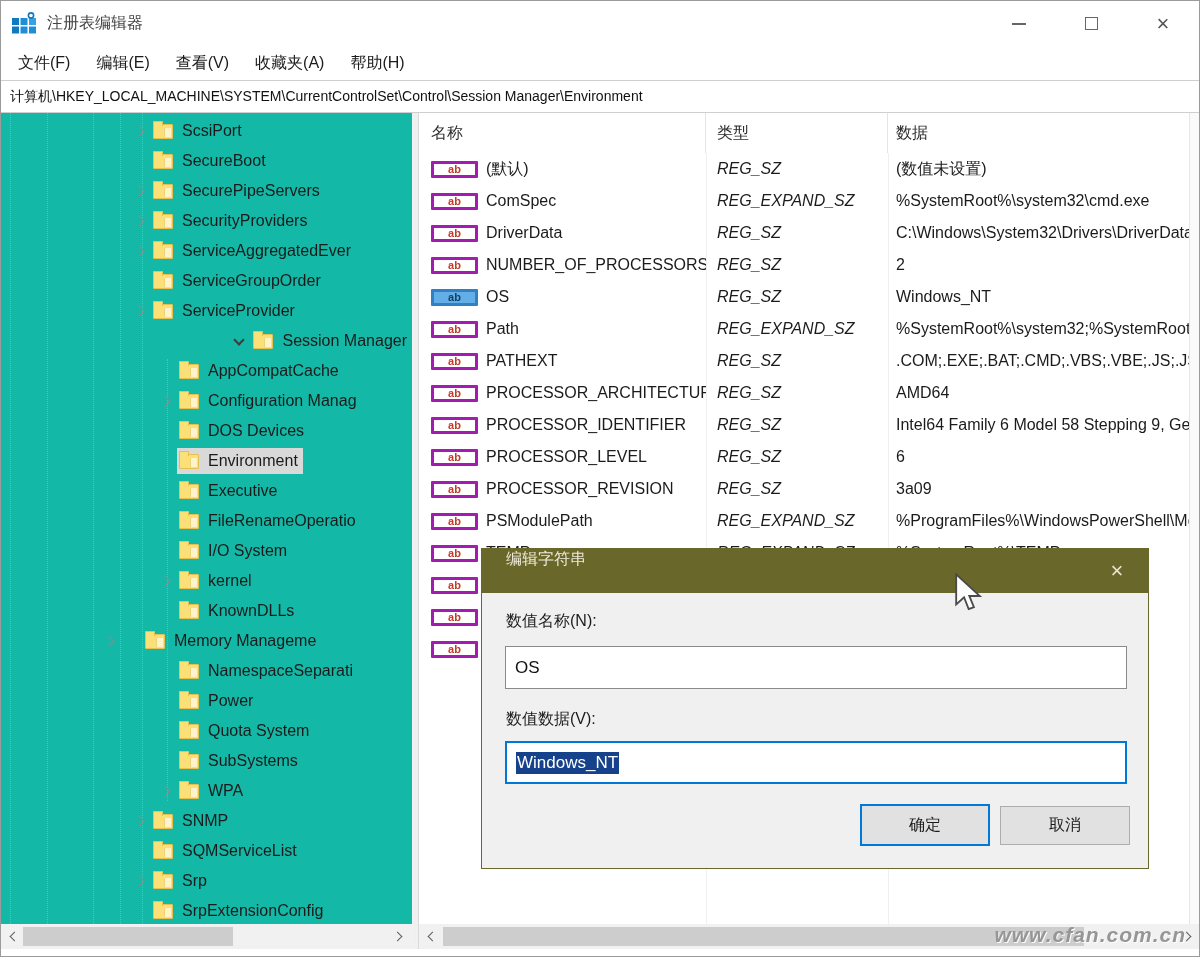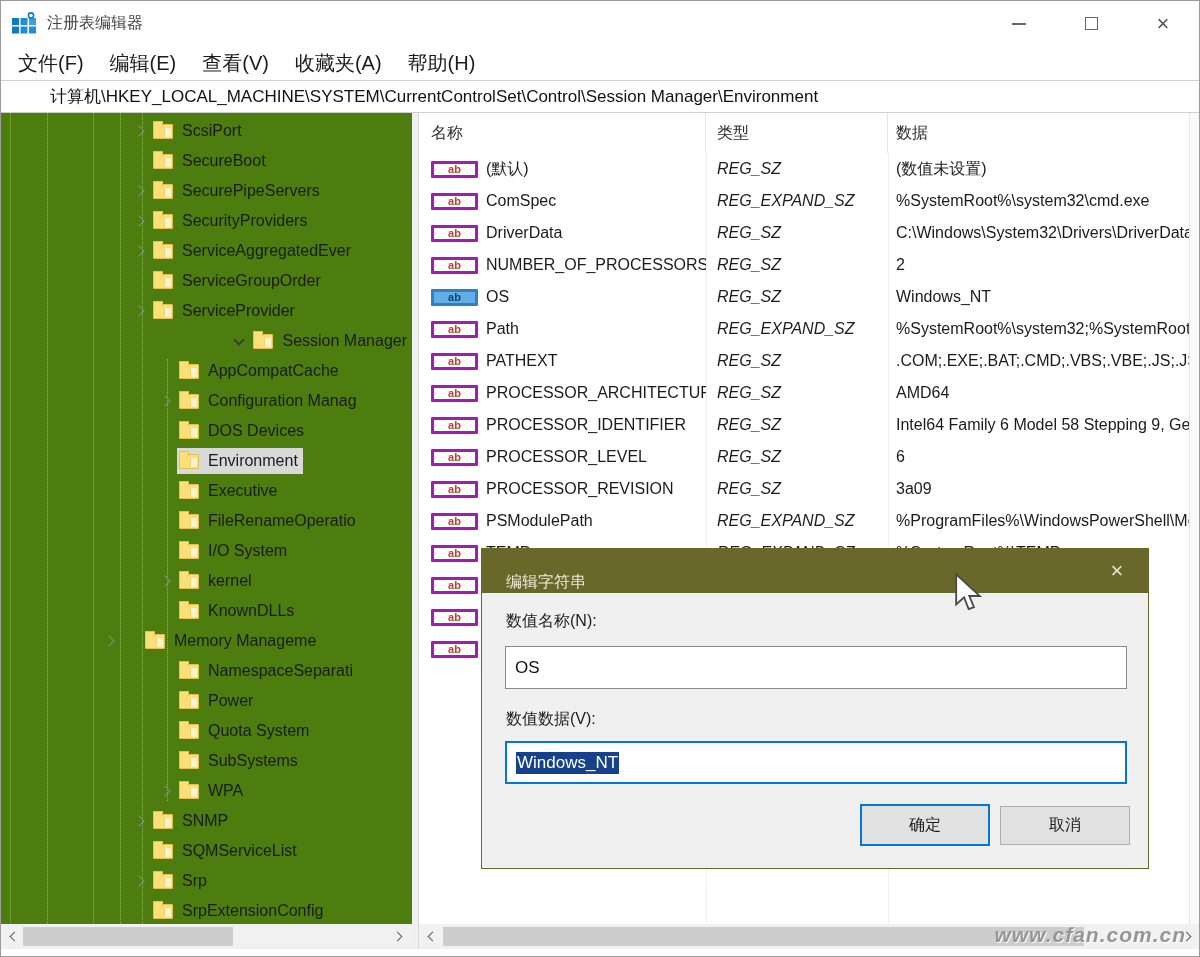--- a/index.html
+++ b/index.html
@@ -12,28 +12,28 @@
   .app-icon { width:26px; height:26px; margin-left:10px; }
   .title-text { font-size:16px; color:#444; margin-left:10px; }
   .win-controls { position:absolute; right:0; top:0; height:45px; display:flex; }
   .win-btn { width:72px; height:45px; display:flex; align-items:center; justify-content:center; color:#666; font-size:17px; }
   .win-btn .glyph-min { width:14px; height:0; border-top:2px solid #666; display:block; }
   .win-btn .glyph-max { width:13px; height:13px; border:1.5px solid #666; display:block; }
   .win-btn .glyph-close { font-size:22px; font-weight:300; color:#555; line-height:1; }
 
   
   .menubar { position:absolute; top:45px; left:0; right:0; height:34px; display:flex; align-items:center; padding-left:4px; background:#fff; }
-  .menu-item { font-size:20px; color:#1b1b1b; padding:0 13px; height:100%; display:flex; align-items:center; }
+  .menu-item { font-size:16px; color:#1b1b1b; padding:0 13px; height:100%; display:flex; align-items:center; }
 
   
   .addressbar { position:absolute; top:79px; left:0; right:0; height:33px; background:#fff; border-top:1px solid #cfcfcf; border-bottom:1px solid #cfcfcf; display:flex; align-items:center; }
-  .addressbar input { border:none; outline:none; width:100%; font-size:17px; color:#111; padding-left:9px; font-family:inherit; background:transparent;margin-left:40px; }
-
-  
-  .left-pane  { position:absolute; top:112px; left:0; width:438px; bottom:7px; background:#4d7c0f; border-right:1px solid #d9d9d9; overflow:hidden; }
+  .addressbar input { border:none; outline:none; width:100%; font-size:14px; color:#111; padding-left:9px; font-family:inherit; background:transparent; }
+
+  
+  .left-pane  { position:absolute; top:112px; left:0; width:438px; bottom:7px; background:#14b8a6; border-right:1px solid #d9d9d9; overflow:hidden; }
   .pane-sep { position:absolute; top:112px; left:413px; width:5px; bottom:7px; background:#f0f0f0; border-right:1px solid #d9d9d9; }
   .right-pane { position:absolute; top:112px; left:418px; right:0; bottom:7px; background:#fff; overflow:hidden; }
 
   
   .tree-area { position:absolute; top:0; left:0; right:26px; bottom:25px; overflow:hidden; padding-top:3px; }
   .guide { position:absolute; top:0; bottom:0; width:1px; border-left:1px dotted #9f9f9f; }
   .tree-row { position:relative; height:30px; display:flex; align-items:center; white-space:nowrap; }
   .tree-row .exp { width:24px; display:flex; align-items:center; justify-content:center; flex:none; }
   .chev-r { width:8px; height:8px; border-right:1.8px solid #8b8b8b; border-bottom:1.8px solid #8b8b8b; transform:rotate(-45deg); }
   .chev-d { width:8px; height:8px; border-right:2px solid #3c3c3c; border-bottom:2px solid #3c3c3c; transform:rotate(45deg); margin-top:-3px; }
@@ -67,21 +67,21 @@
   .cell { overflow:hidden; white-space:nowrap; font-size:16px; color:#1b1b1b; }
   .cell.name { display:flex; align-items:center; padding-left:12px; }
   .cell.type { padding-left:11px;font-style:italic; }
   .cell.data { padding-left:8px; }
   .ab { width:47px; height:17px; border:3px solid #a21caf; background:#fff; color:#c23a28; font-weight:bold; font-size:11px; display:flex; align-items:center; justify-content:center; flex:none; margin-right:8px; border-radius:1px; font-family:"Liberation Sans",sans-serif; }
   .ab.sel { background:#63aee6; border-color:#2f80c4; color:#123f66; }
   .right-vscroll { position:absolute; top:0; right:0; width:10px; bottom:25px; background:#fafafa; border-left:1px solid #e6e6e6; }
 
   
   .dialog { position:absolute; left:480px; top:547px; width:668px; height:321px; background:#f0f0f0; border:1px solid #69682a; z-index:10; }
-  .dlg-title { height:44px; background:#69682a; display:flex; align-items:flex-end; padding-left:24px; position:relative; }
+  .dlg-title { height:44px; background:#69682a; display:flex; align-items:flex-start; padding-left:24px; position:relative; }
   .dlg-title-text { color:#efeada; font-size:16px; }
   .dlg-close { position:absolute; right:14px; top:0; height:44px; width:34px; display:flex; align-items:center; justify-content:center; color:#e9e5d2; font-size:22px; font-weight:300; }
   .dlg-label { position:absolute; left:24px; font-size:16px; color:#1b1b1b; }
   .dlg-input { position:absolute; left:23px; width:622px; height:43px; background:#fff; border:1px solid #8a8a8a; font-size:17px; color:#111; display:flex; align-items:center; padding-left:9px; }
   .dlg-input.focused { border:2px solid #0078d7; }
   .sel-text { background:#15428b; color:#fff; padding:1px 1px; }
   .dlg-btn { position:absolute; background:#e1e1e1; font-size:16px; color:#1b1b1b; display:flex; align-items:center; justify-content:center; }
   .btn-ok { left:378px; top:255px; width:130px; height:42px; border:2px solid #0078d7; }
   .btn-cancel { left:518px; top:257px; width:130px; height:39px; border:1px solid #adadad; }
 

